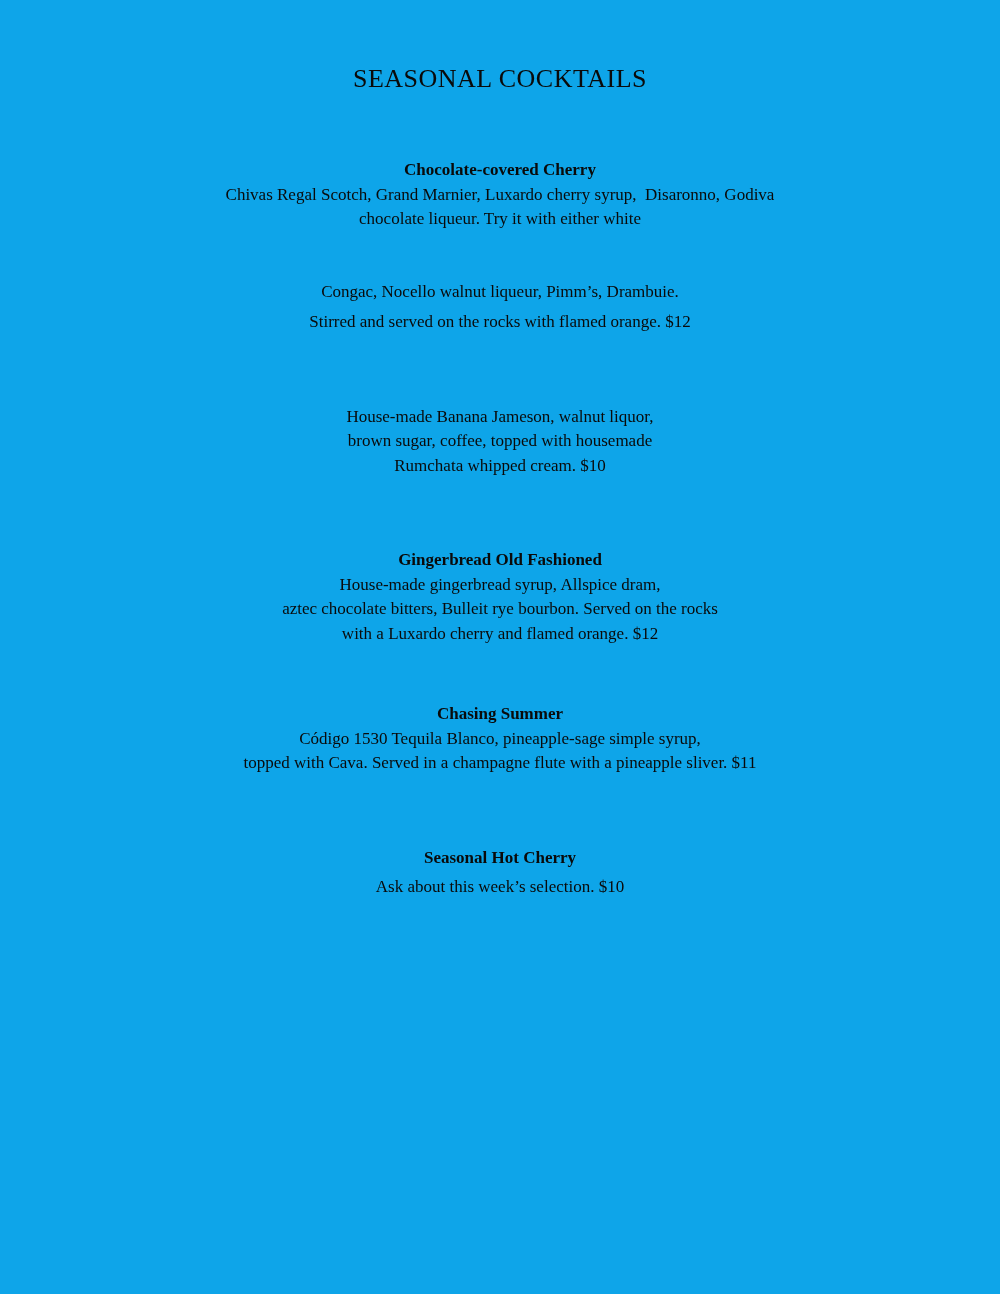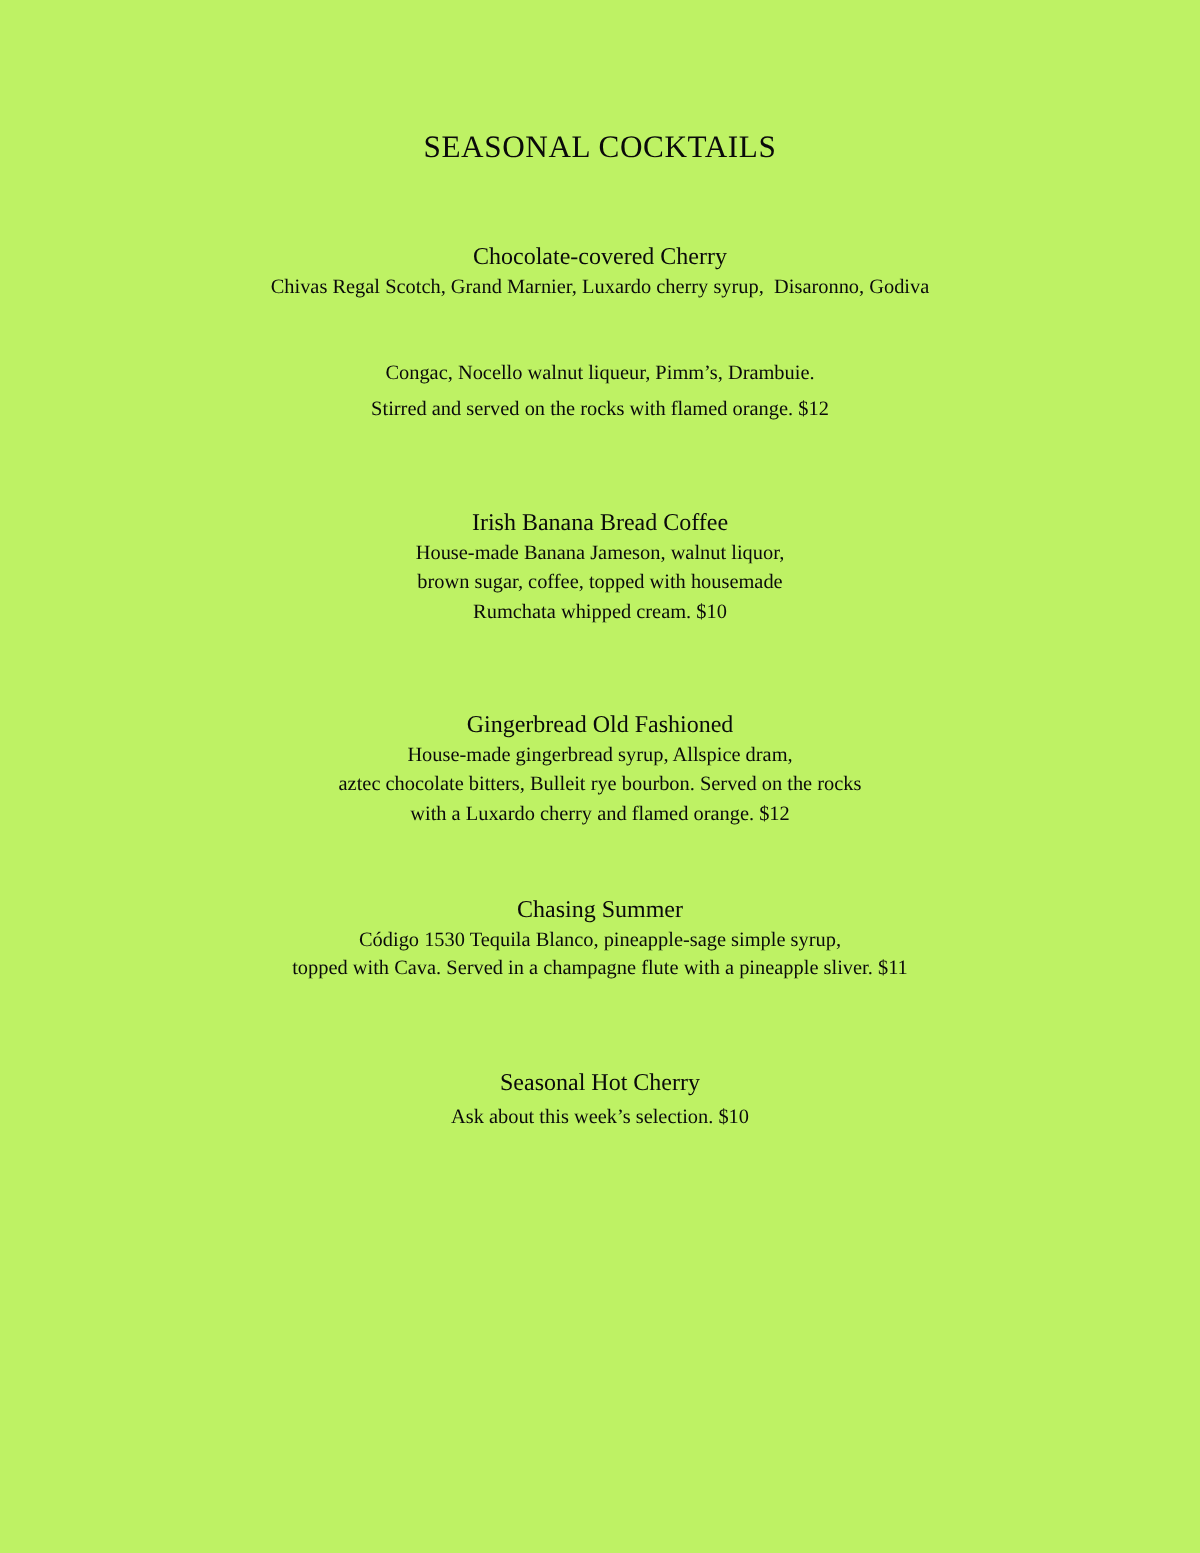--- a/index.html
+++ b/index.html
@@ -5,42 +5,42 @@
   html, body {
     margin: 0;
     padding: 0;
     background: #ffffff;
   }
   .page {
     position: relative;
     width: 1000px;
     height: 1294px;
     margin: 0 auto;
-    background: #bef264;
+    background: #0ea5e9;
     color: #0a0a0a;
     font-family: "Liberation Serif", "DejaVu Serif", serif;
     text-align: center;
     box-sizing: border-box;
-    padding-top: 108px;
+    padding-top: 64px;
     overflow: hidden;
   }
   .title {
     margin: 0;
     font-size: 26px;
     font-weight: 400;
     line-height: 30px;
     letter-spacing: 0.5px;
   }
   .item {
     margin: 0;
   }
   .item h2 {
     margin: 0;
-    font-size: 20px;
-    font-weight: 400;
+    font-size: 17px;
+    font-weight: 700;
     line-height: 24.5px;
   }
   .item p {
     margin: 0;
     font-size: 17px;
     font-weight: 400;
     line-height: 24.5px;
     white-space: pre-wrap;
   }
   .item.s1 { margin-top: 64px; }
@@ -55,29 +55,29 @@
 </head>
 <body>
 
 <div class="page">
 
   <h1 class="title">SEASONAL COCKTAILS</h1>
 
   <section class="item s1">
     <h2>Chocolate-covered Cherry</h2>
     <p>Chivas Regal Scotch, Grand Marnier, Luxardo cherry syrup,  Disaronno, Godiva</p>
+    <p>chocolate liqueur. Try it with either white</p>
   </section>
 
   <section class="item s2">
     <p>Congac, Nocello walnut liqueur, Pimm’s, Drambuie.</p>
     <p>Stirred and served on the rocks with flamed orange. $12</p>
   </section>
 
   <section class="item s3">
-    <h2>Irish Banana Bread Coffee</h2>
     <p>House-made Banana Jameson, walnut liquor,</p>
     <p>brown sugar, coffee, topped with housemade</p>
     <p>Rumchata whipped cream. $10</p>
   </section>
 
   <section class="item s4">
     <h2>Gingerbread Old Fashioned</h2>
     <p>House-made gingerbread syrup, Allspice dram,</p>
     <p>aztec chocolate bitters, Bulleit rye bourbon. Served on the rocks</p>
     <p>with a Luxardo cherry and flamed orange. $12</p>

